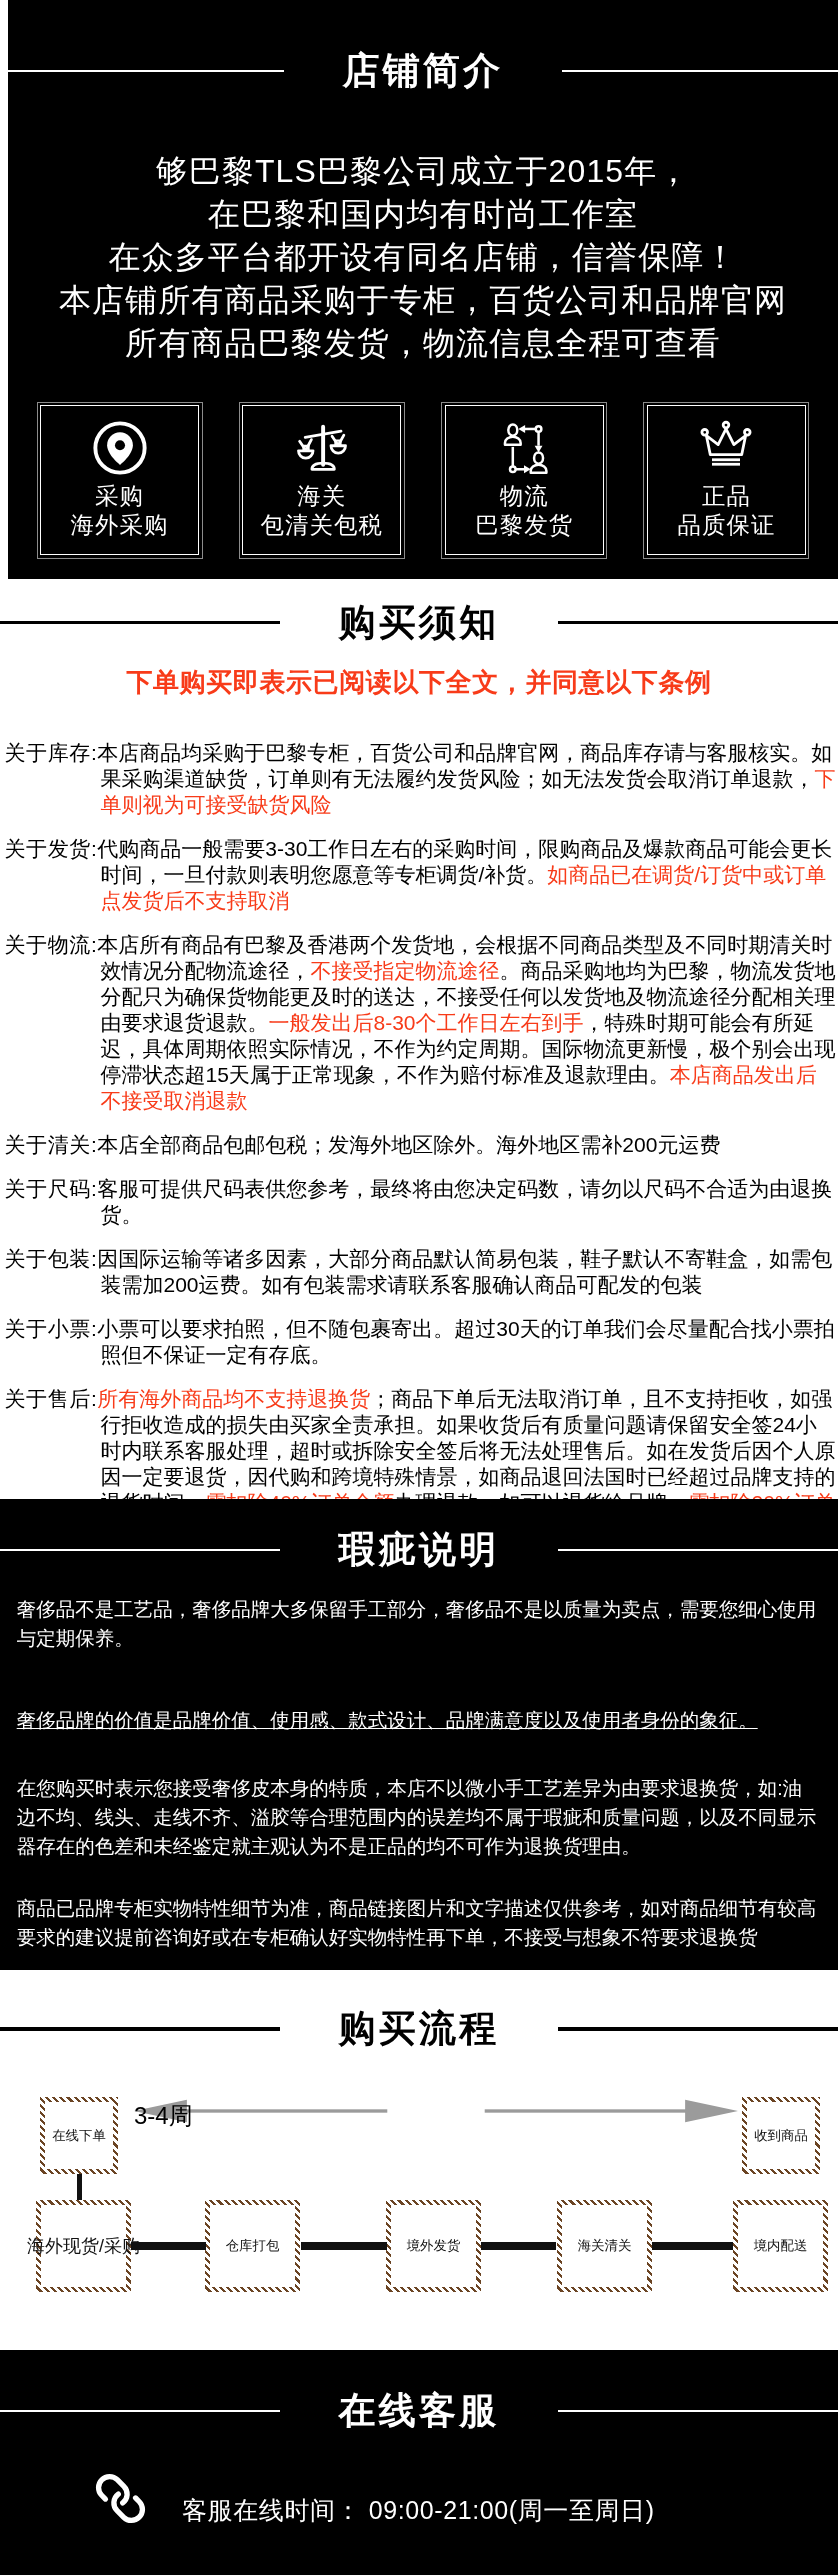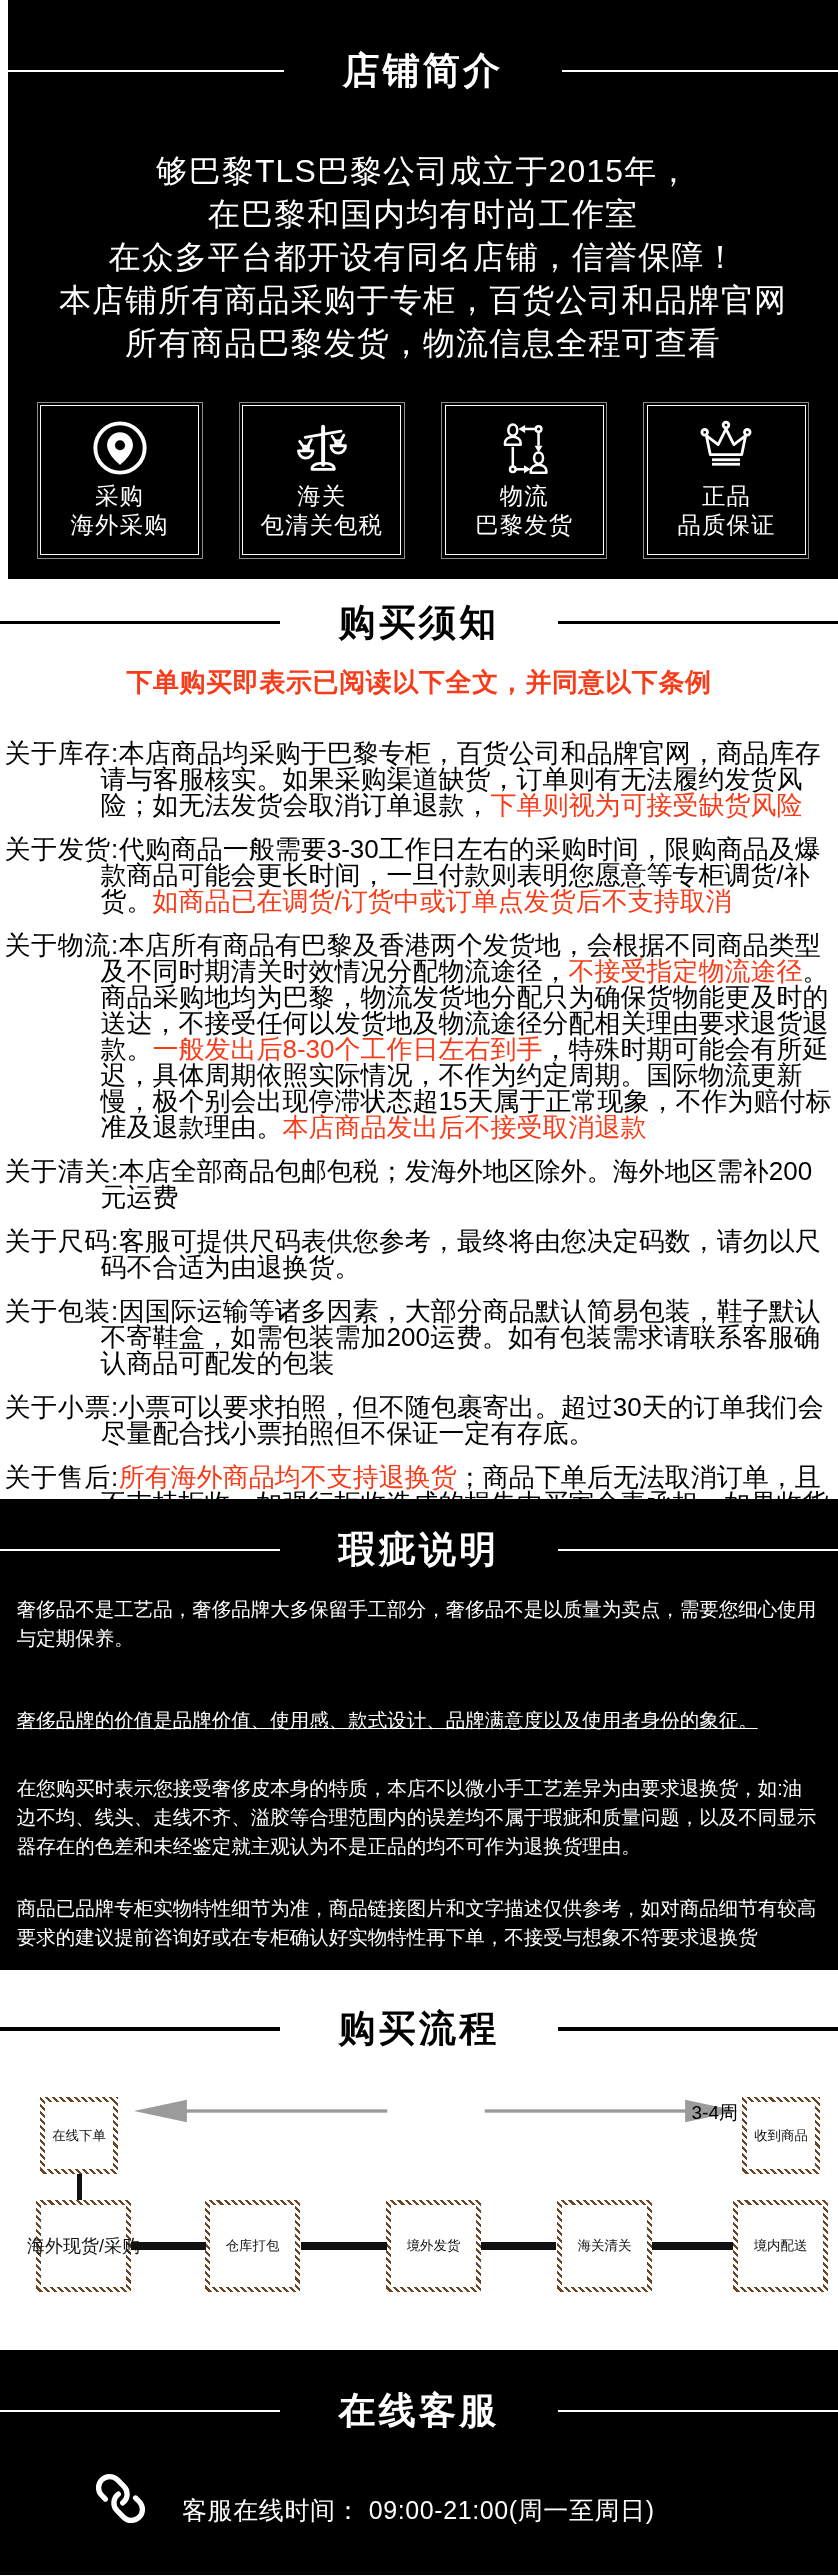--- a/index.html
+++ b/index.html
@@ -24,21 +24,21 @@
     display:flex;flex-direction:column;align-items:center;}
   .feature-box::before{content:"";position:absolute;left:-4.5px;top:-4.5px;right:-4.5px;bottom:-4.5px;
     border:0.6px solid rgba(255,255,255,.55);pointer-events:none;}
   .f-icon{margin-top:12.2px;height:60px;display:flex;align-items:center;justify-content:center;}
   .f-label{margin-top:auto;margin-bottom:13.4px;text-align:center;font-size:23.4px;line-height:29.5px;letter-spacing:1.1px;}
 
   
   .sec2{height:920px;padding-top:19.5px;}
   .red{color:#f83b19;}
   .notice-sub{margin-top:18.4px;text-align:center;font-size:26px;font-weight:bold;letter-spacing:0.6px;}
-  .notice-list{margin-top:40px;padding:0 2.2px 0 4.5px;font-size:26px;line-height:26px;}
+  .notice-list{margin-top:40px;padding:0 2.2px 0 4.5px;font-size:21px;line-height:26px;}
   .notice-item{padding-left:96px;text-indent:-96px;margin-bottom:18px;}
   .nlabel{letter-spacing:0.6px;}
 
   
   .sec3{height:471px;padding-top:27px;}
   .defects{padding:0 16.7px;font-size:19.5px;line-height:29px;}
   .defects p{margin:0;}
   .defects p.p1{margin-top:21px;}
   .defects p.p2{margin-top:53px;text-decoration:underline;}
   .defects p.p3{margin-top:39px;}
@@ -48,22 +48,22 @@
   .sec4{height:380px;padding-top:35px;}
   .flow{position:absolute;left:0;top:0;width:100%;height:100%;}
   .fbox{position:absolute;box-sizing:border-box;padding:5px;
     background:repeating-linear-gradient(45deg,#fff 0 2.8px,#6b4423 2.8px 5px);}
   .fbox-inner{width:100%;height:100%;background:#fff;display:flex;align-items:center;justify-content:center;
     font-size:13.4px;color:#111;white-space:nowrap;}
   .fbox-inner.small{font-size:18px;}
   .vline{position:absolute;background:#111;}
   .hconn{position:absolute;background:#111;height:7.8px;}
   .flow-arrows{position:absolute;left:134px;top:127px;width:604px;height:28px;}
-  .flow-label{position:absolute;left:134px;top:130px;width:604px;text-align:right;
-    font-size:19px;color:#000;}
+  .flow-label{position:absolute;left:134px;top:130px;width:604px;text-align:left;
+    font-size:24px;color:#000;}
 
   
   .sec5{height:225px;padding-top:37px;}
   .contact{margin-top:37px;display:flex;align-items:flex-end;padding-left:94px;gap:35px;}
   .contact-text{font-size:25px;letter-spacing:0.6px;}
 </style>
 </head>
 <body>
 
 <div class="sec sec1 dark">

